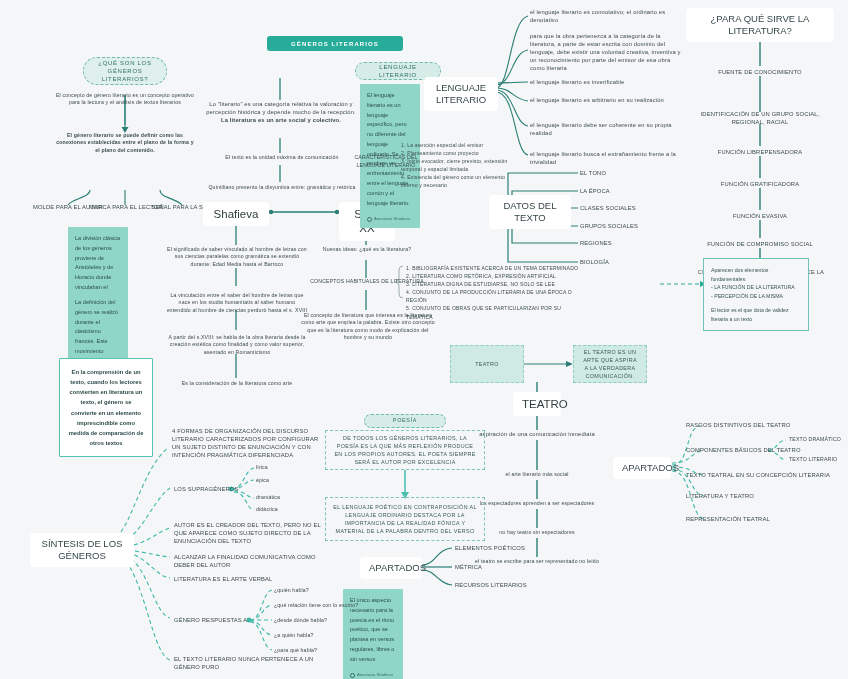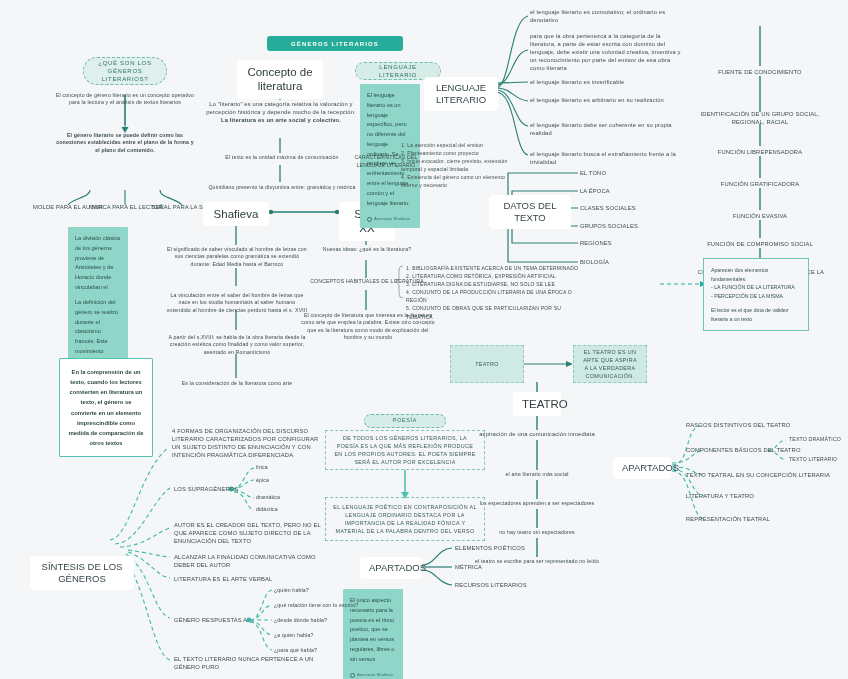--- a/index.html
+++ b/index.html
@@ -305,23 +305,20 @@
         <span class="avatar"></span>
         <span>Anastasia Shafieva</span>
       </div>
     </div>
   </div>
 
   <div class="node" style="left:59px; top:358px; width:94px;">
     <div class="card-outline">En la comprensión de un texto, cuando los lectores convierten en literatura un texto, el género se convierte en un elemento imprescindible como medida de comparación de otros textos</div>
   </div>
 
-  <div class="node" style="left:237px; top:60px; width:86px;">
-    <div class="box big">Concepto de literatura</div>
-  </div>
 
   <div class="txt t7 center" style="left:205px; top:100px; width:152px;">
     <span>Lo "literario" es una categoría relativa la valoración y percepción histórica y depende mucho de la recepción. </span><span style="font-weight:bold;">La literatura es un arte social y colectivo.</span>
   </div>
 
   <div class="txt t6 center" style="left:208px; top:154px; width:148px;">El texto es la unidad máxima de comunicación</div>
   <div class="txt t6 center" style="left:208px; top:184px; width:148px;">Quintiliano presento la disyuntiva entre: gramática y retórica</div>
 
   <div class="node" style="left:203px; top:202px; width:66px;">
     <div class="box big">Shafieva</div>
@@ -390,20 +387,23 @@
   <div class="node" style="left:489px; top:195px; width:82px;">
     <div class="box mid">DATOS DEL TEXTO</div>
   </div>
   <div class="txt t7" style="left:580px; top:169px;">EL TONO</div>
   <div class="txt t7" style="left:580px; top:187px;">LA ÉPOCA</div>
   <div class="txt t7" style="left:580px; top:204px;">CLASES SOCIALES</div>
   <div class="txt t7" style="left:580px; top:222px;">GRUPOS SOCIALES</div>
   <div class="txt t7" style="left:580px; top:239px;">REGIONES</div>
   <div class="txt t7" style="left:580px; top:258px;">BIOLOGÍA</div>
 
+  <div class="node" style="left:686px; top:8px; width:148px;">
+    <div class="box mid">¿PARA QUÉ SIRVE LA LITERATURA?</div>
+  </div>
   <div class="txt t7 center" style="left:690px; top:68px; width:140px;">FUENTE DE CONOCIMIENTO</div>
   <div class="txt t7 center" style="left:690px; top:110px; width:140px;">IDENTIFICACIÓN DE UN GRUPO SOCIAL, REGIONAL, RACIAL</div>
   <div class="txt t7 center" style="left:690px; top:148px; width:140px;">FUNCIÓN LIBREPENSADORA</div>
   <div class="txt t7 center" style="left:690px; top:180px; width:140px;">FUNCIÓN GRATIFICADORA</div>
   <div class="txt t7 center" style="left:690px; top:212px; width:140px;">FUNCIÓN EVASIVA</div>
   <div class="txt t7 center" style="left:690px; top:240px; width:140px;">FUNCIÓN DE COMPROMISO SOCIAL</div>
   <div class="txt t7 center" style="left:686px; top:268px; width:150px;">CREACIÓN ARTÍSTICA QUE EMBELLECE LA REALIDAD</div>
 
   <div class="node" style="left:703px; top:258px; width:106px;">
     <div class="card-plainbox">
@@ -464,21 +464,21 @@
   <div class="node" style="left:343px; top:589px; width:60px;">
     <div class="sticky">
       <div>El único aspecto necesario para la poesía es el ritmo poético, que se plantea en versos regulares, libres o sin versos</div>
       <div class="author">
         <span class="avatar"></span>
         <span>Anastasia Shafieva</span>
       </div>
     </div>
   </div>
 
-  <div class="node" style="left:30px; top:556px; width:104px;">
+  <div class="node" style="left:30px; top:533px; width:104px;">
     <div class="box mid">SÍNTESIS DE LOS GÉNEROS</div>
   </div>
 
   <div class="txt t7" style="left:172px; top:427px; width:150px;">4 FORMAS DE ORGANIZACIÓN DEL DISCURSO LITERARIO CARACTERIZADOS POR CONFIGURAR UN SUJETO DISTINTO DE ENUNCIACIÓN Y CON INTENCIÓN PRAGMÁTICA DIFERENCIADA</div>
   <div class="txt t7" style="left:174px; top:485px;">LOS SUPRAGÉNEROS</div>
   <div class="txt t7" style="left:174px; top:521px; width:150px;">AUTOR ES EL CREADOR DEL TEXTO, PERO NO EL QUE APARECE COMO SUJETO DIRECTO DE LA ENUNCIACIÓN DEL TEXTO</div>
   <div class="txt t7" style="left:174px; top:553px; width:150px;">ALCANZAR LA FINALIDAD COMUNICATIVA COMO DEBER DEL AUTOR</div>
   <div class="txt t7" style="left:174px; top:575px; width:150px;">LITERATURA ES EL ARTE VERBAL</div>
   <div class="txt t7" style="left:174px; top:616px;">GÉNERO RESPUESTAS A:</div>
   <div class="txt t7" style="left:174px; top:655px; width:150px;">EL TEXTO LITERARIO NUNCA PERTENECE A UN GÉNERO PURO</div>

